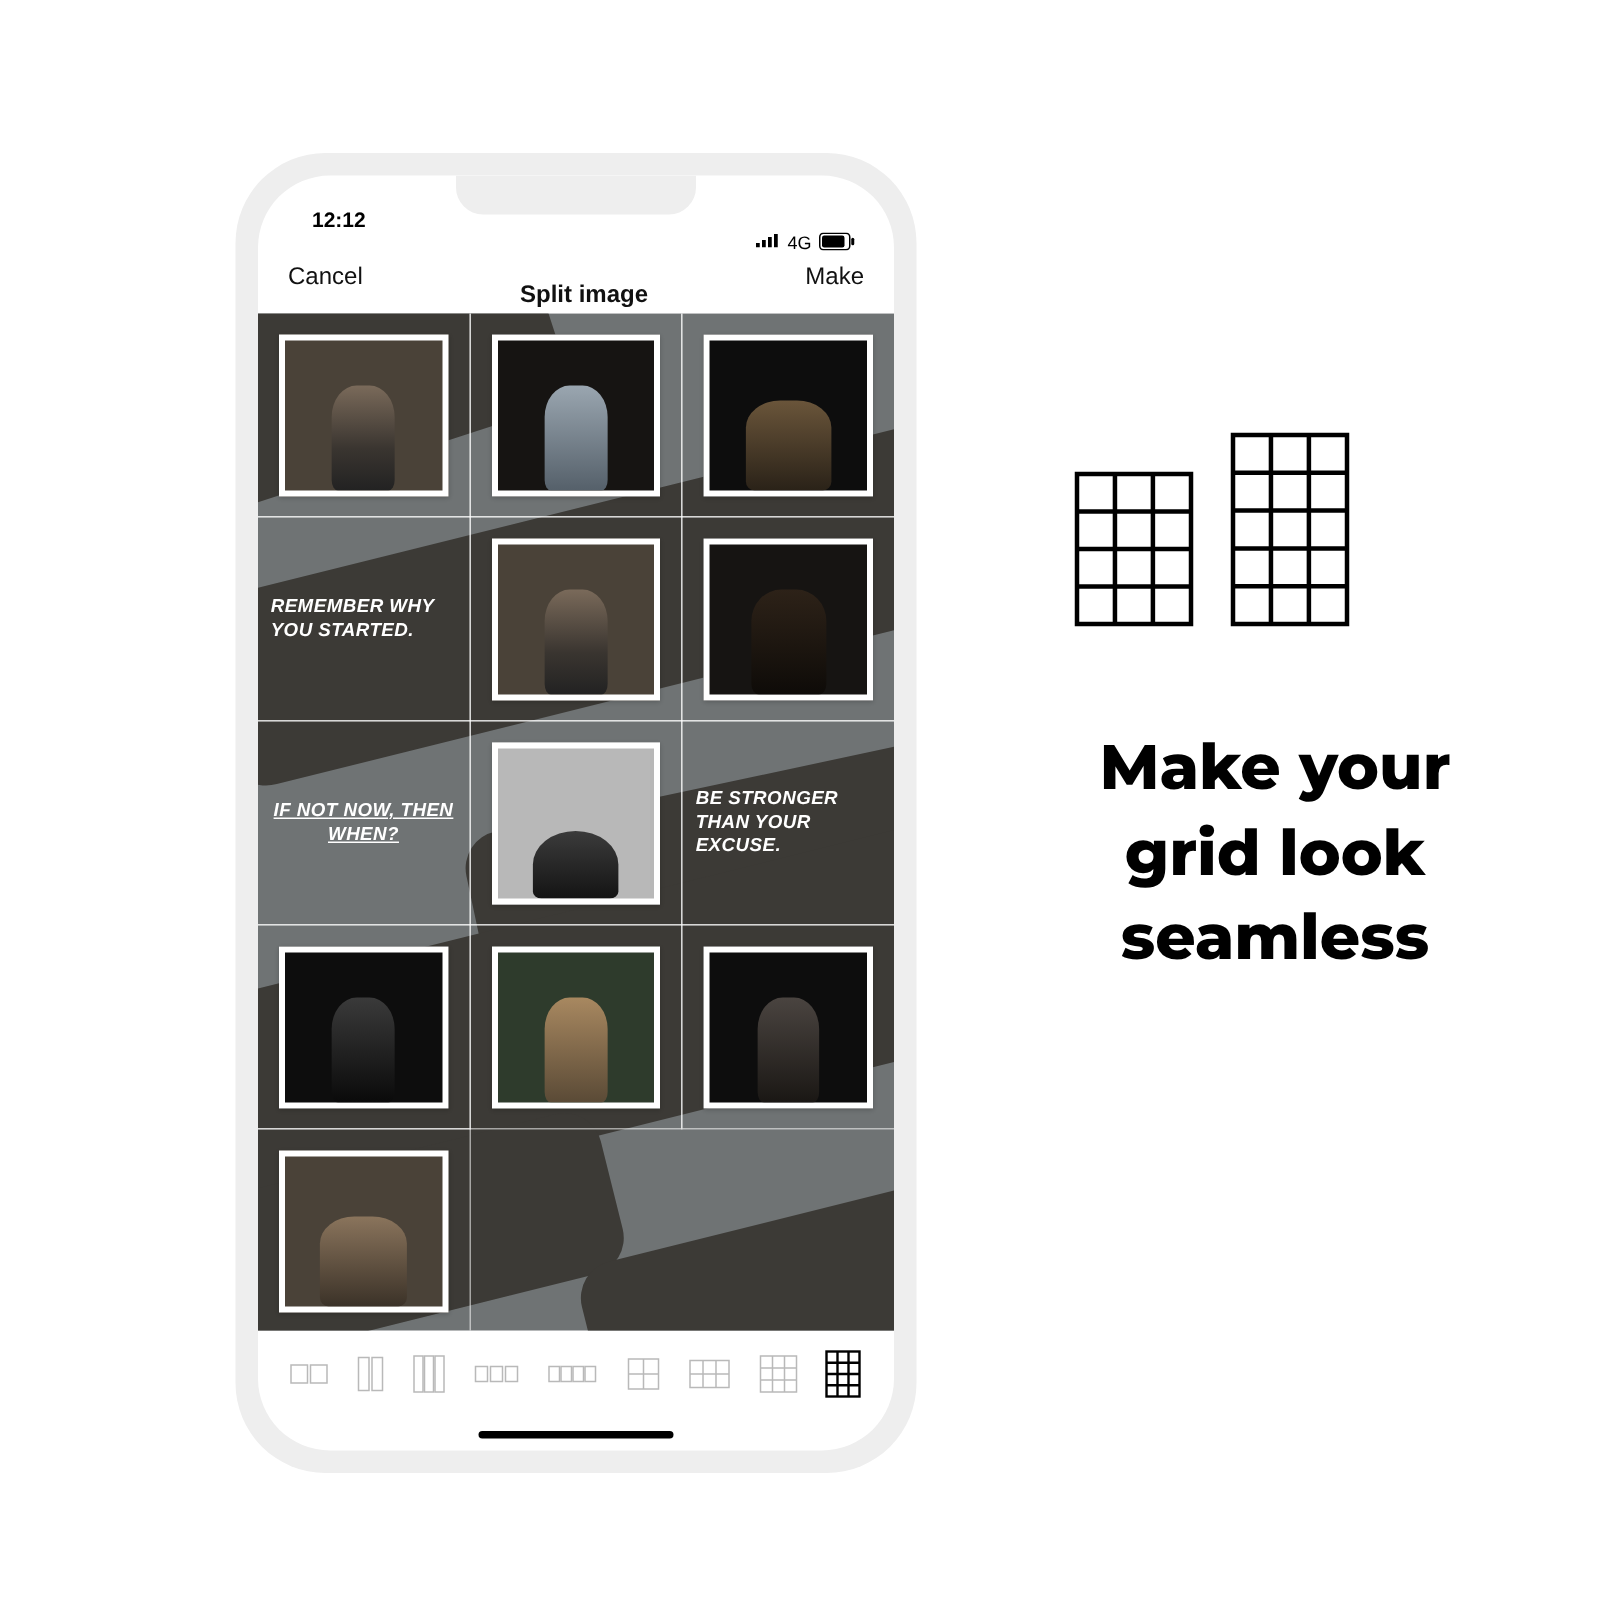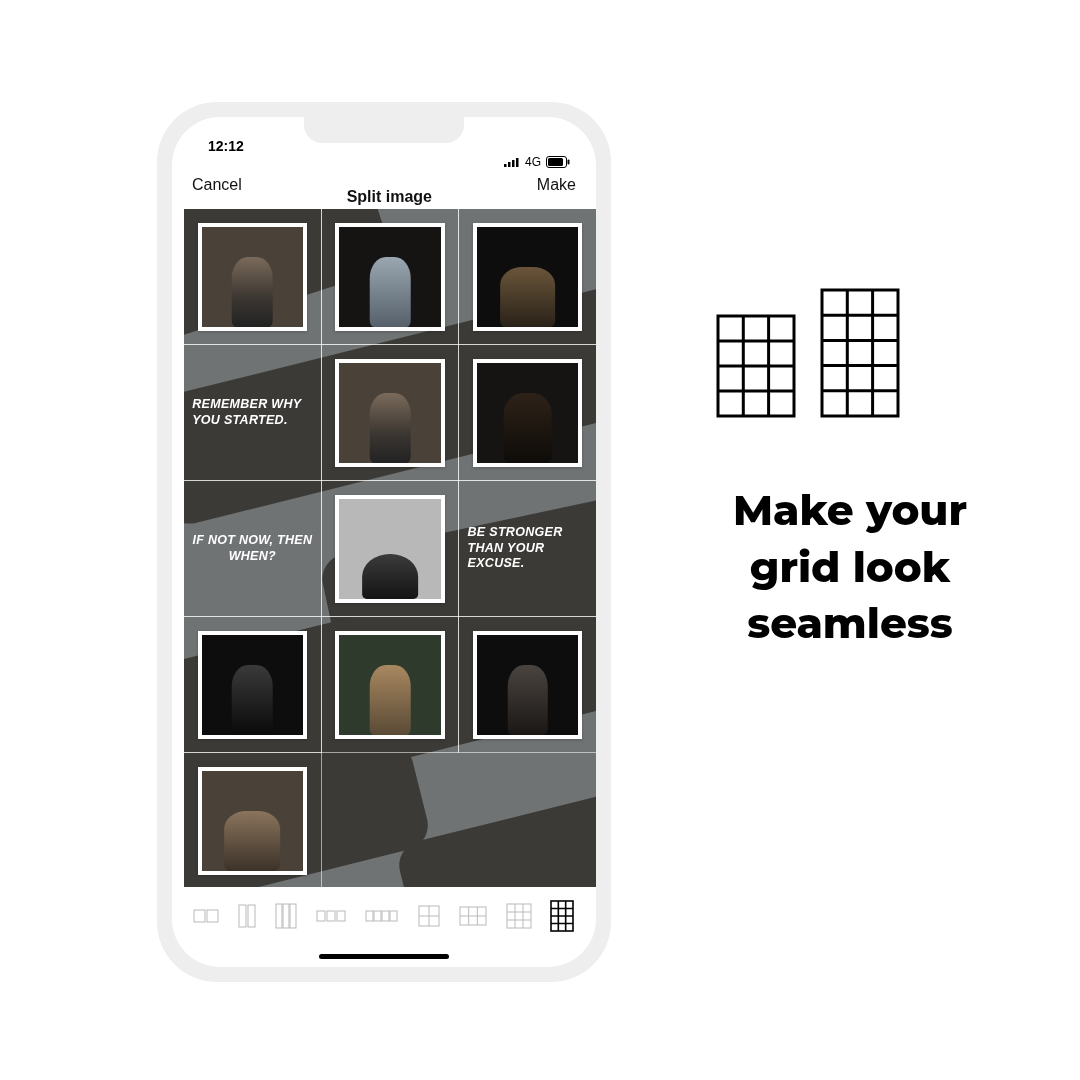--- a/index.html
+++ b/index.html
@@ -53,21 +53,21 @@
     left: 0; right: 0;
     height: 46px;
     display: flex;
     justify-content: space-between;
     align-items: center;
     padding: 12px 26px 0 36px;
     font-size: 14px;
     font-weight: 600;
     color: #000;
   }
-  .status-right { display: flex; align-items: center; gap: 5px; font-size: 12px; font-weight: 500; margin-top: 32px;}
+  .status-right { display: flex; align-items: flex-start; gap: 5px; font-size: 12px; font-weight: 500; margin-top: 32px;}
   .signal-icon svg, .battery-icon svg { display: block; }
   .nav-bar {
     position: absolute;
     top: 46px;
     left: 0; right: 0;
     height: 44px;
     display: flex;
     justify-content: space-between;
     align-items: center;
     padding: 0 20px;
@@ -76,21 +76,20 @@
   }
   .nav-title { font-weight: 700; font-size: 16px; margin-top: 24px; }
   .nav-btn { font-size: 16px; font-weight: 400; }
   .grid-area {
     position: absolute;
     top: 92px;
     left: 0; right: 0;
     bottom: 80px;
     background: #6f7374;
     overflow: hidden;
-    margin-left: 12px;
   }
   .brush {
     position: absolute;
     background: #3c3a36;
     transform-origin: center;
   }
   .feed-grid {
     position: relative;
     display: grid;
     grid-template-columns: 1fr 1fr 1fr;
@@ -136,21 +135,21 @@
     font-family: "Arial Black", Impact, sans-serif;
     font-weight: 900;
     font-style: italic;
     font-size: 12.5px;
     line-height: 1.25;
     color: #ffffff;
     letter-spacing: 0.3px;
     text-align: left;
     text-transform: uppercase;
   }
-  .quote.center { text-align: center; }
+  .quote.center { text-align: center; text-decoration: underline; }
   
   .options-bar {
     position: absolute;
     bottom: 26px;
     left: 0; right: 0;
     height: 50px;
     display: flex;
     align-items: center;
     justify-content: space-around;
     padding: 0 12px;

